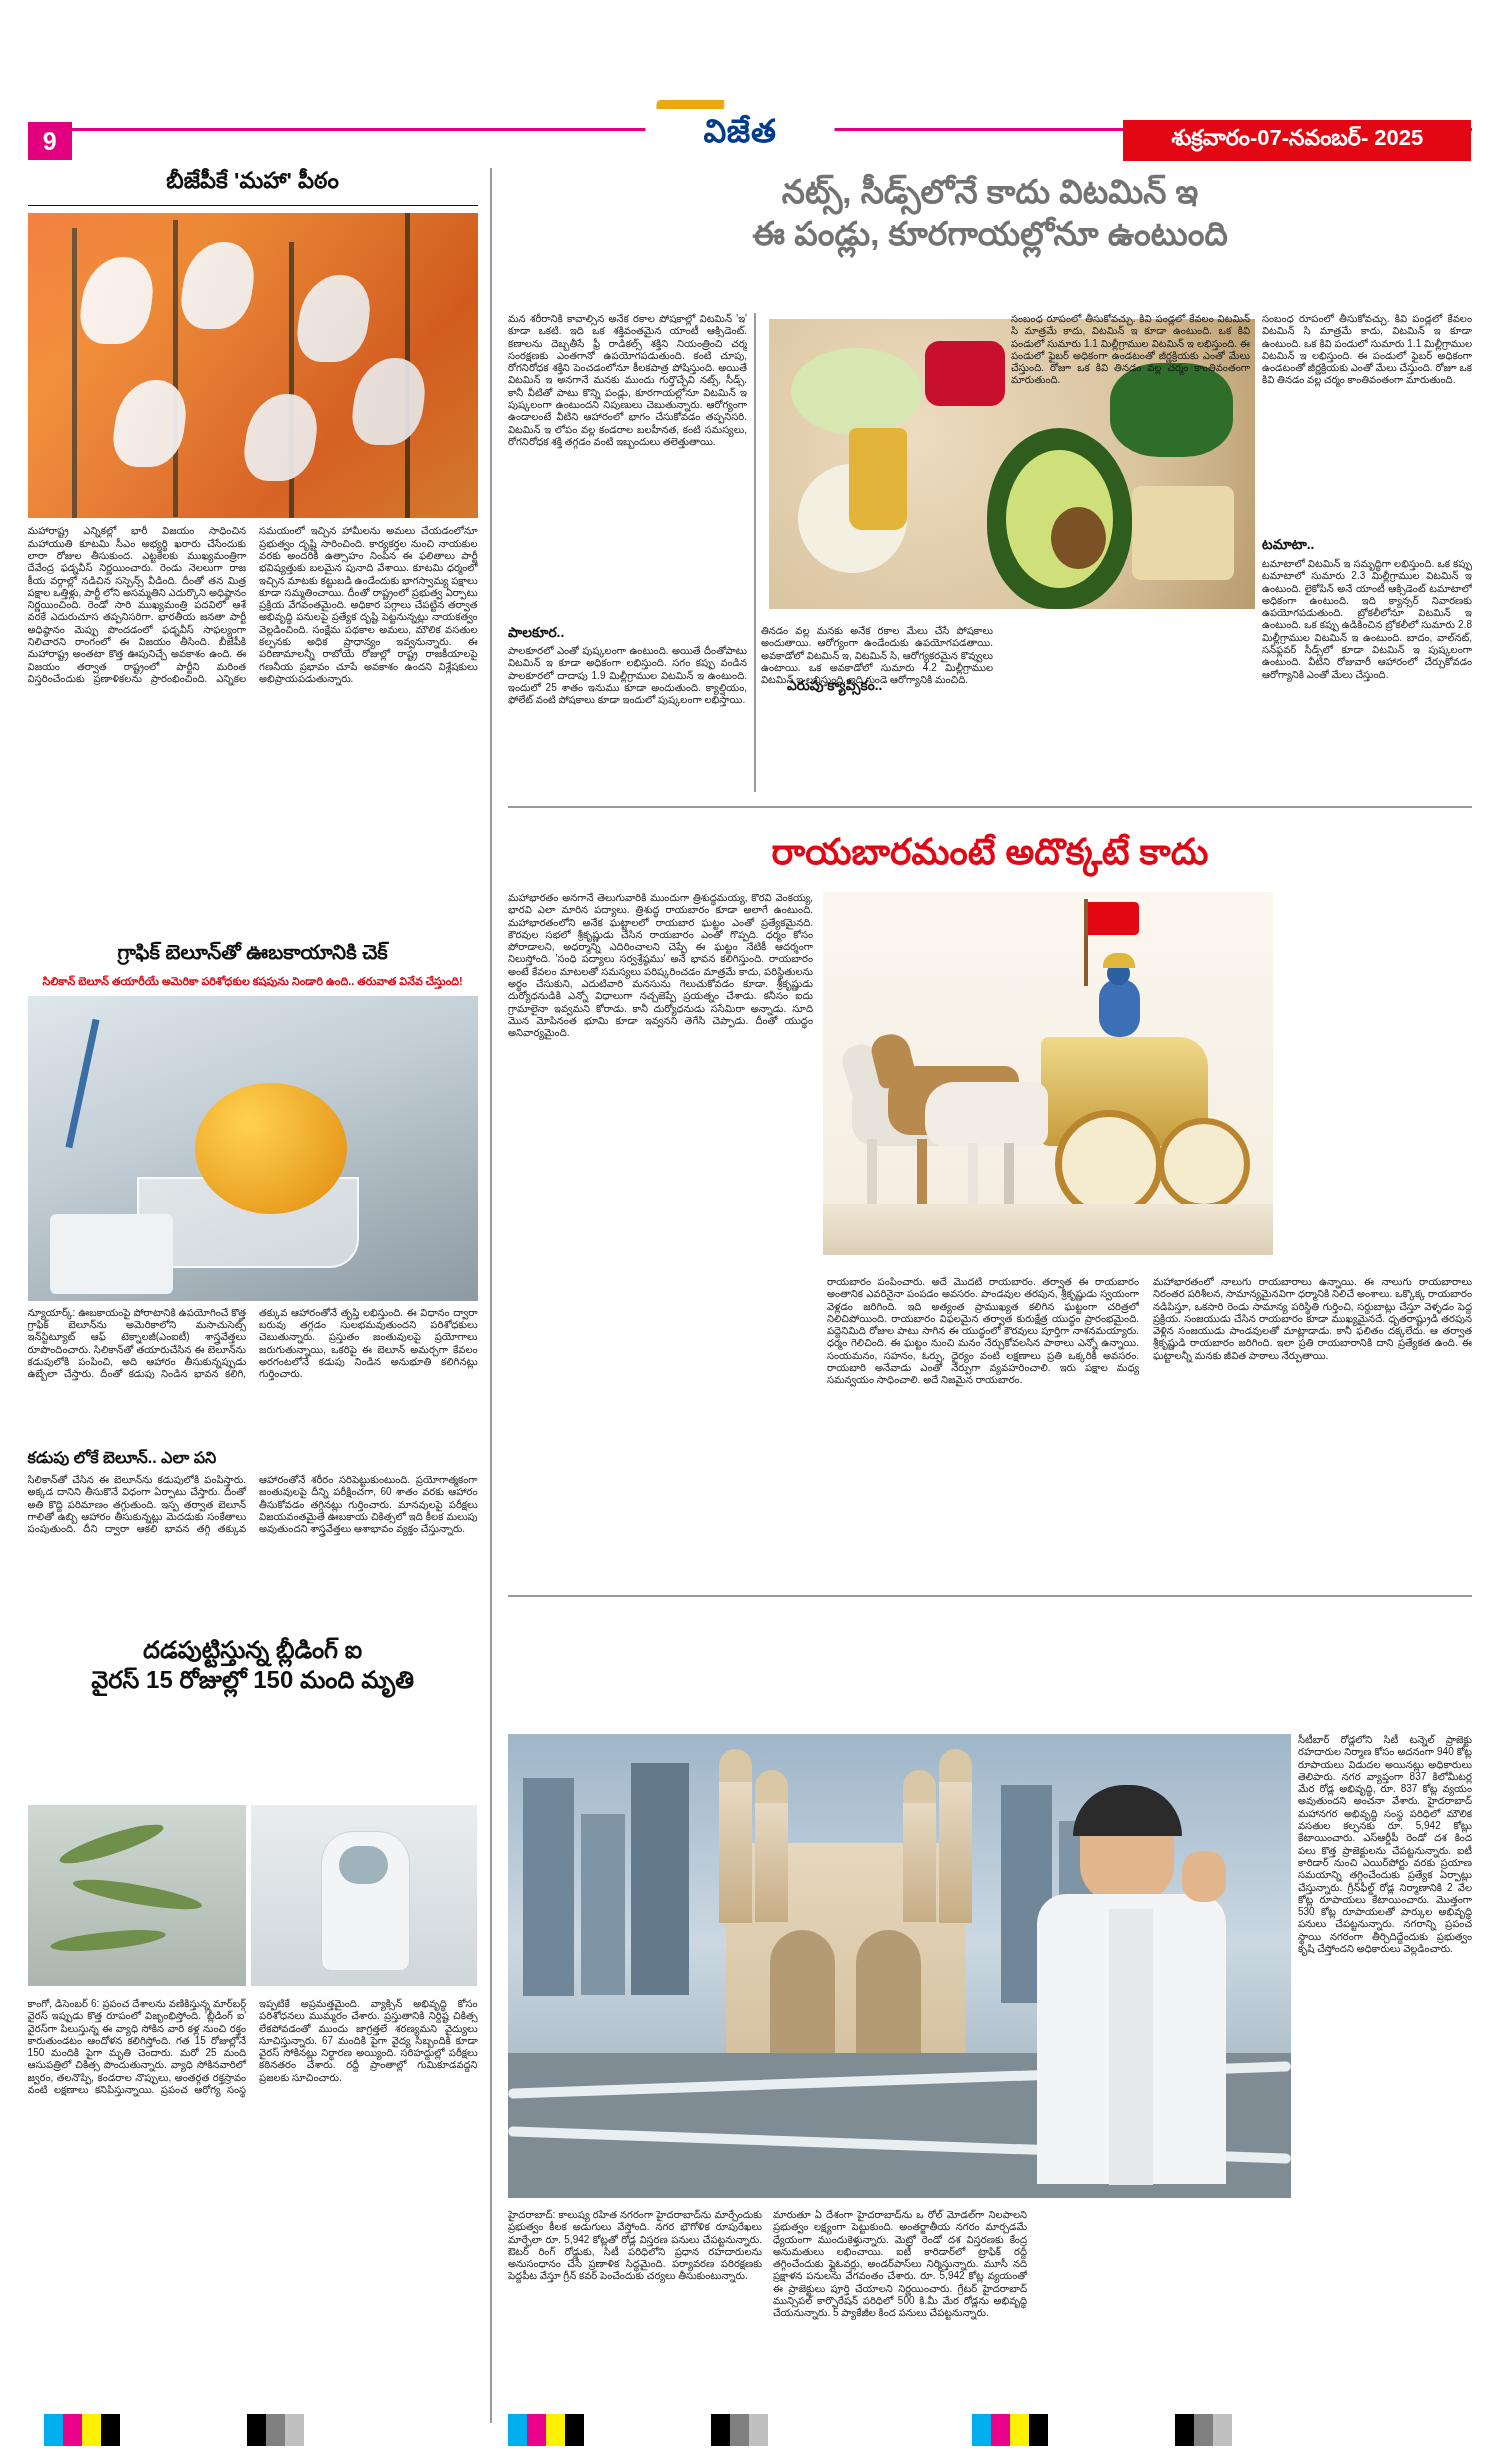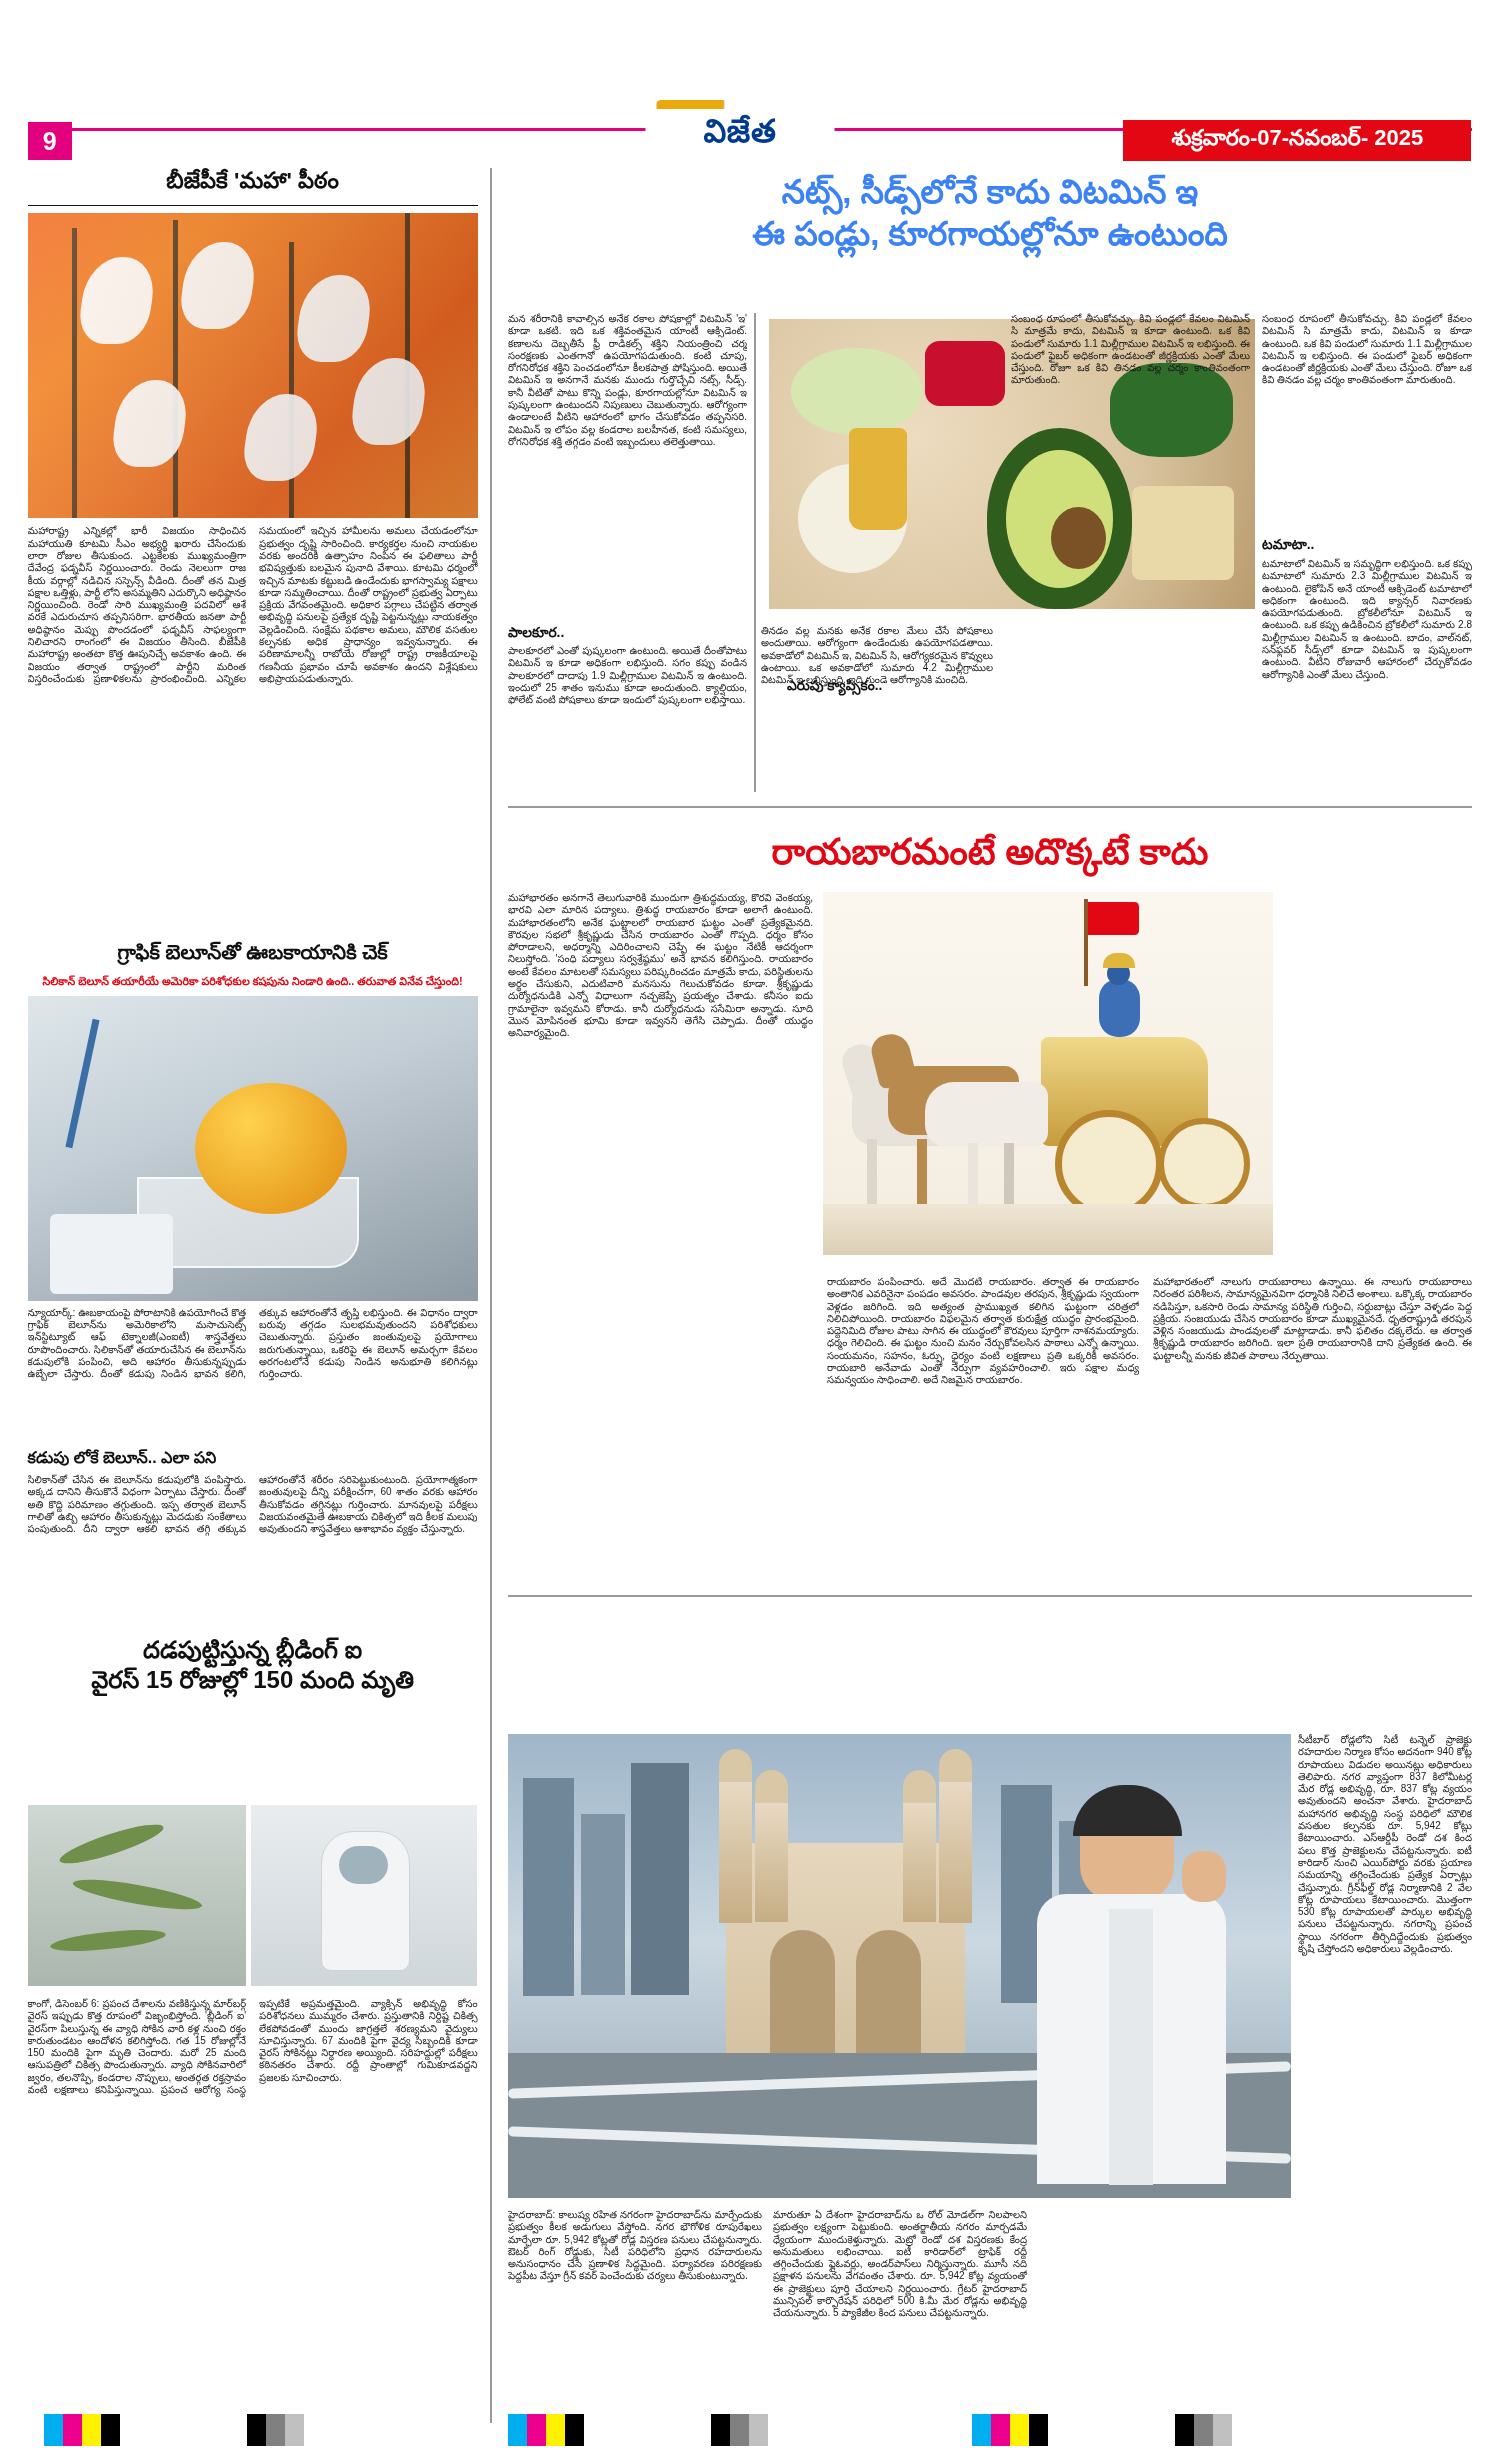--- a/index.html
+++ b/index.html
@@ -52,21 +52,21 @@
     position:absolute;width:70px;height:87px;background:#fff;border-radius:48% 48% 40% 40%;
     opacity:.92;transform:skewX(-8deg);
   }
   .flagpole{position:absolute;width:5px;background:#5b3a1a;}
   
   .hdr-1{font-size:22.5px;font-weight:bold;text-align:center;color:#111;}
   .sub-red{font-size:11px;color:#e30613;text-align:center;line-height:15px;font-weight:bold;}
   
   .headline-top{
     position:absolute;left:508px;top:171px;width:964px;
-    text-align:center;color:#3b82f6;font-weight:bold;font-size:33px;line-height:42px;
+    text-align:center;color:#737373;font-weight:bold;font-size:33px;line-height:42px;
   }
   
   .photoFood{
     position:absolute;left:769px;top:319px;width:486px;height:290px;
     background:radial-gradient(circle at 30% 40%,#eddcc0 0%,#d9c49f 60%,#b99b6d 100%);
     overflow:hidden;
   }
   .avo{
     position:absolute;left:218px;top:109px;width:145px;height:181px;
     background:#2f5d1e;border-radius:50% 50% 46% 46%;

